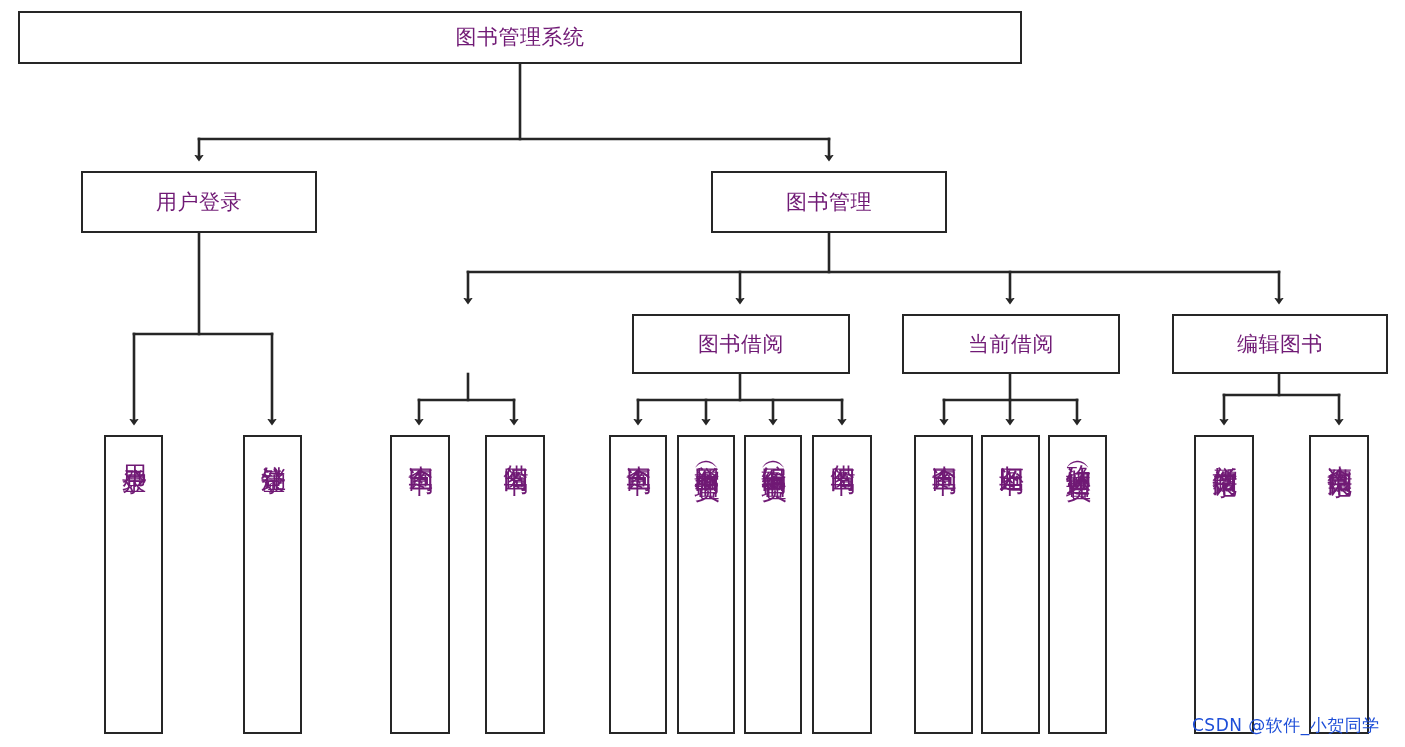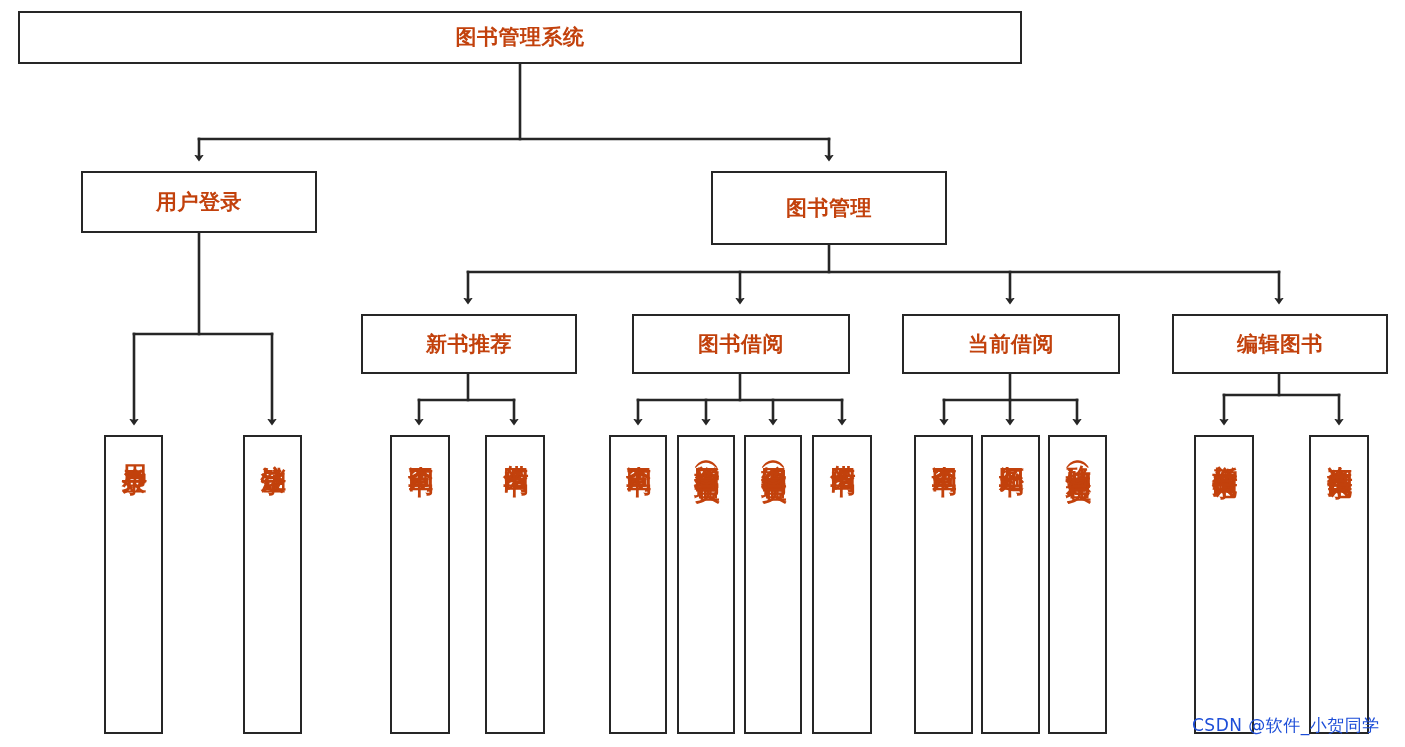--- a/index.html
+++ b/index.html
@@ -30,25 +30,24 @@
     position: absolute;
     box-sizing: border-box;
     border: 2px solid #262626;
     background: #ffffff;
     display: flex;
     align-items: center;
     justify-content: center;
     overflow: hidden;
   }
   .node-label {
-    color: #c2410c;
+    color: #701a75;
     line-height: 1.15;
     white-space: nowrap;
     letter-spacing: 0.5px;
-    font-weight: bold;
   }
   .node-horizontal .node-label {
     font-size: 21px;
   }
   .node-vertical {
     align-items: flex-start;
     justify-content: center;
     padding-top: 8px;
   }
   .node-vertical .node-label {
@@ -125,27 +124,24 @@
     </g>
   </svg>
 
   <div class="node-box node-horizontal" style="left: 18px; top: 11px; width: 1004px; height: 53px; border-color: rgb(38, 38, 38); background: rgb(255, 255, 255);">
     <span class="node-label">图书管理系统</span>
   </div>
 
   <div class="node-box node-horizontal" style="left: 81px; top: 171px; width: 236px; height: 62px; border-color: rgb(38, 38, 38); background: rgb(255, 255, 255);">
     <span class="node-label">用户登录</span>
   </div>
-  <div class="node-box node-horizontal" style="left: 711px; top: 171px; width: 236px; height: 74px; border-color: rgb(38, 38, 38); background: rgb(255, 255, 255);">
+  <div class="node-box node-horizontal" style="left: 711px; top: 171px; width: 236px; height: 62px; border-color: rgb(38, 38, 38); background: rgb(255, 255, 255);">
     <span class="node-label">图书管理</span>
   </div>
 
-  <div class="node-box node-horizontal" style="left: 361px; top: 314px; width: 216px; height: 60px; border-color: rgb(38, 38, 38); background: rgb(255, 255, 255);">
-    <span class="node-label">新书推荐</span>
-  </div>
   <div class="node-box node-horizontal" style="left: 632px; top: 314px; width: 218px; height: 60px; border-color: rgb(38, 38, 38); background: rgb(255, 255, 255);">
     <span class="node-label">图书借阅</span>
   </div>
   <div class="node-box node-horizontal" style="left: 902px; top: 314px; width: 218px; height: 60px; border-color: rgb(38, 38, 38); background: rgb(255, 255, 255);">
     <span class="node-label">当前借阅</span>
   </div>
   <div class="node-box node-horizontal" style="left: 1172px; top: 314px; width: 216px; height: 60px; border-color: rgb(38, 38, 38); background: rgb(255, 255, 255);">
     <span class="node-label">编辑图书</span>
   </div>
 

